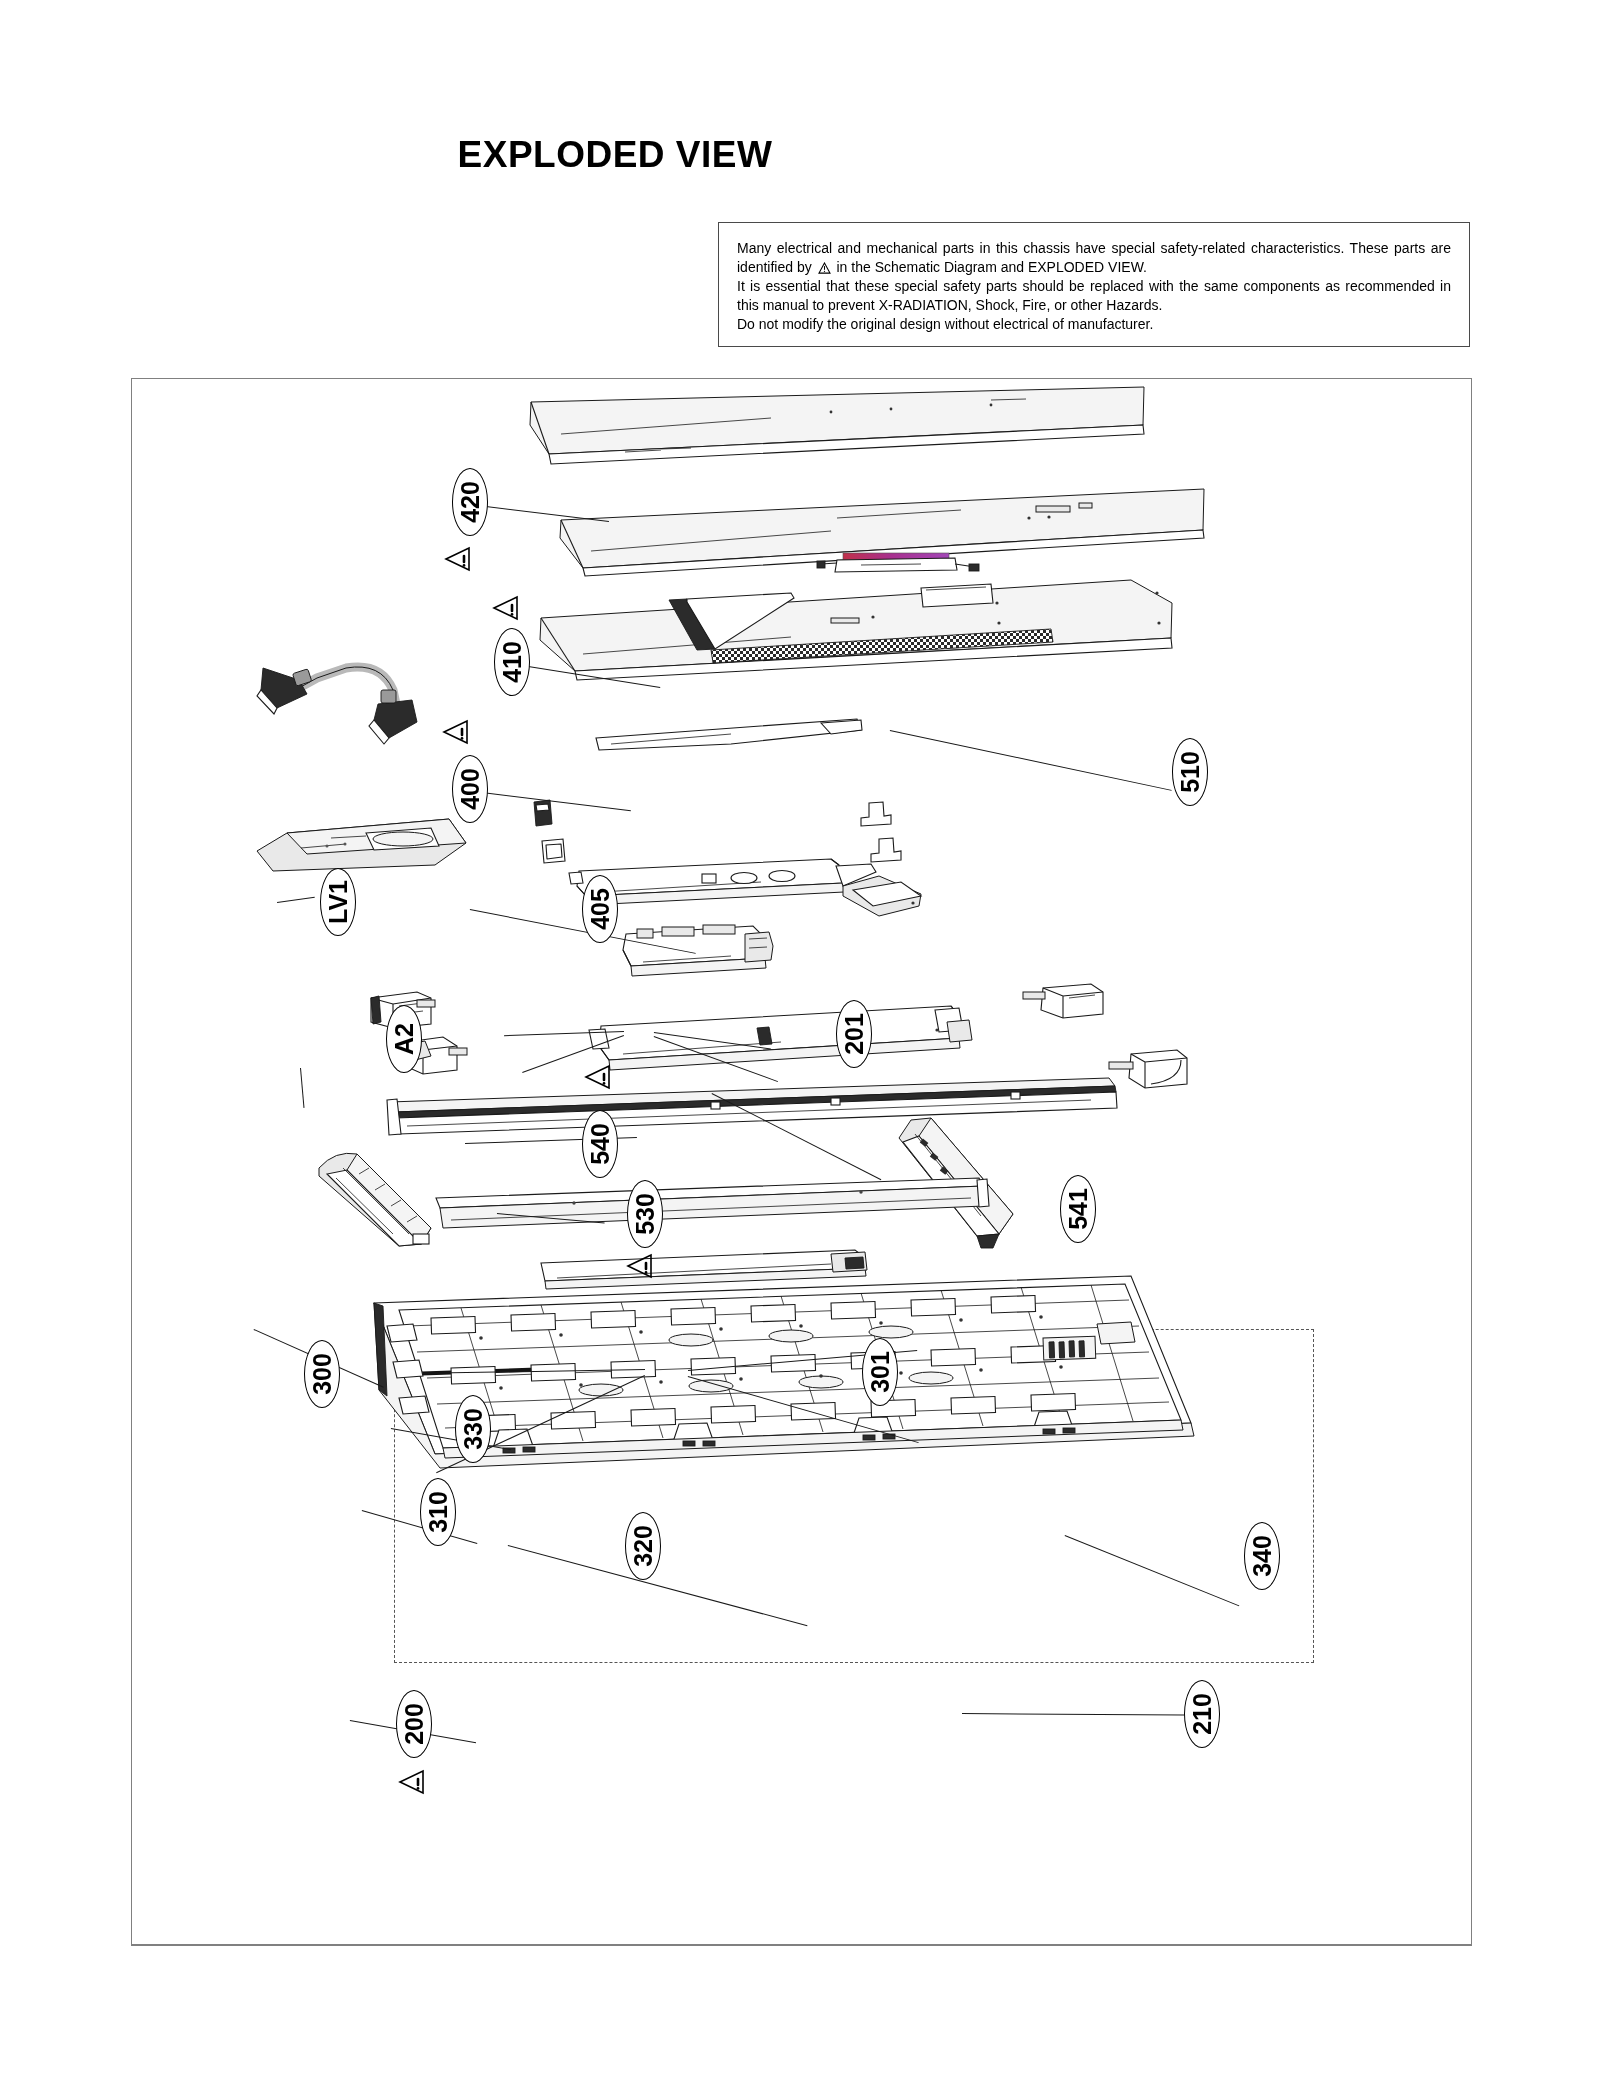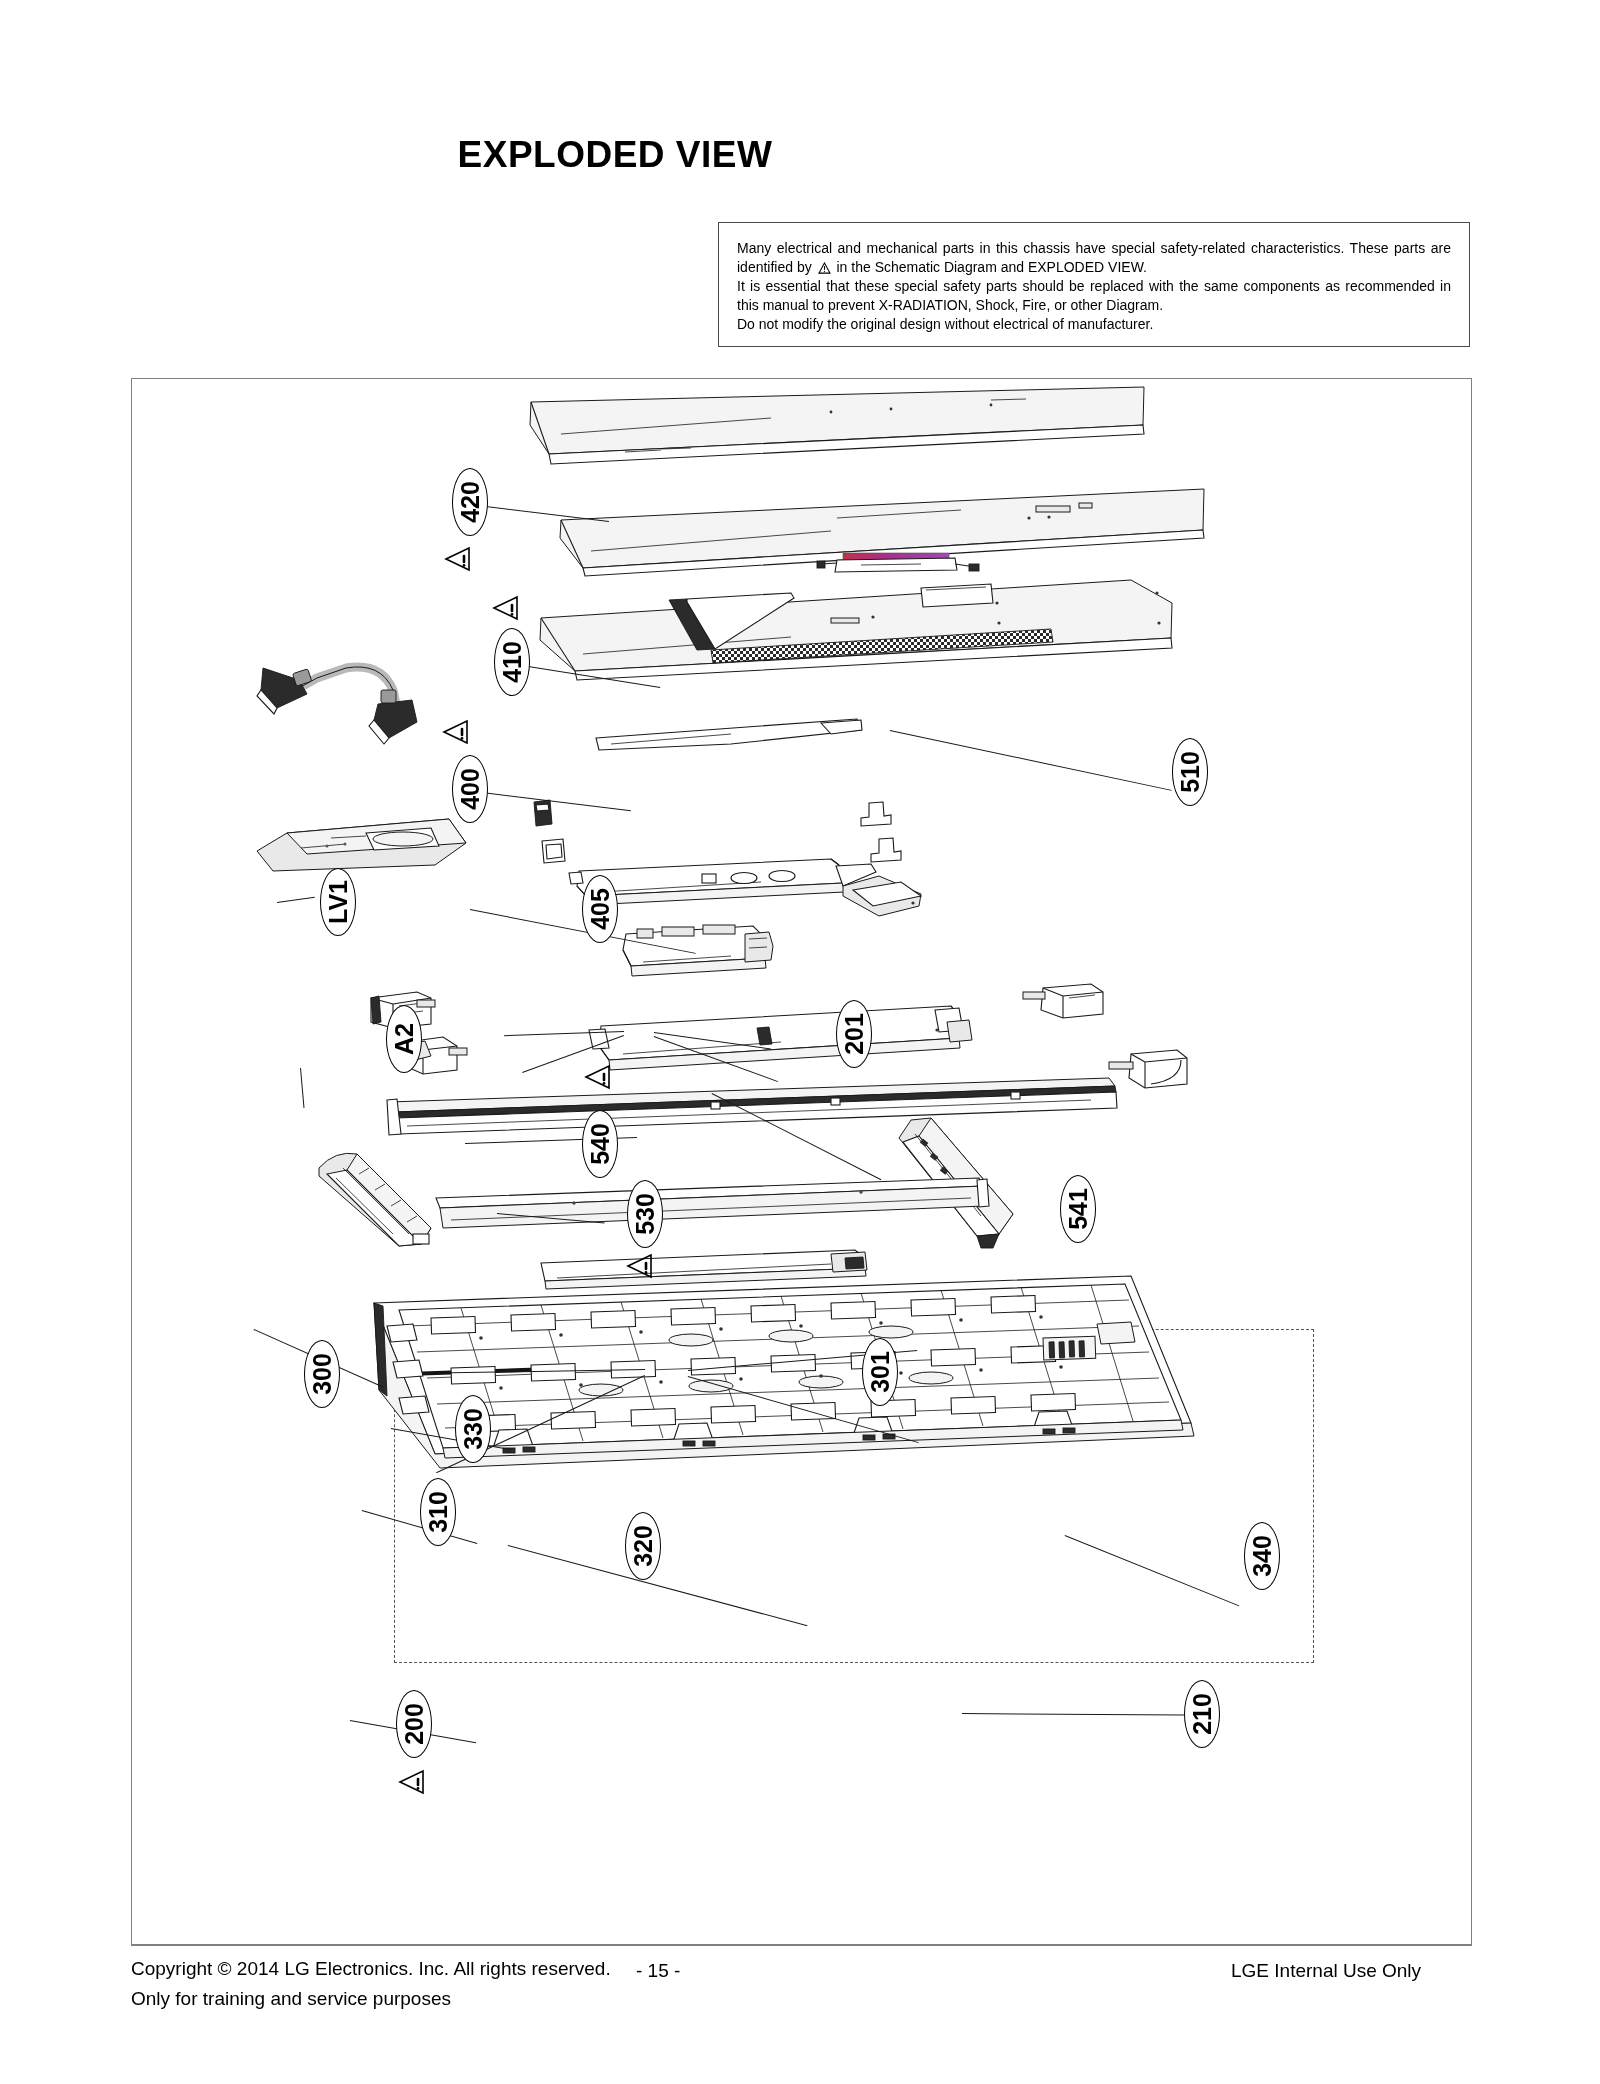--- a/index.html
+++ b/index.html
@@ -109,21 +109,21 @@
         <span>Many electrical and mechanical parts in this chassis have special safety-related characteristics. These parts are identified by</span>
         <span class="inline-warn">
           <svg viewBox="0 0 14 13">
               <path d="M7 1 L13 12 L1 12 Z" fill="none" stroke="#000" stroke-width="1.1"></path>
               <path d="M7 4.4 L7 8.4" stroke="#000" stroke-width="1.1"></path>
               <circle cx="7" cy="10.1" r="0.7" fill="#000"></circle>
             </svg>
         </span>
         <span>in the Schematic Diagram and EXPLODED VIEW.</span>
       </p>
-      <p>It is essential that these special safety parts should be replaced with the same components as recommended in this manual to prevent X-RADIATION, Shock, Fire, or other Diagram.</p>
+      <p>It is essential that these special safety parts should be replaced with the same components as recommended in this manual to prevent X-RADIATION, Shock, Fire, or other Hazards.</p>
       <p class="nojust">Do not modify the original design without electrical of manufacturer.</p>
     </div>
   </div>
 
   <div id="drawing-frame"></div>
 
   <div id="group-300-box"></div>
 
   <div id="parts-layer">
   <svg width="1341" height="1567" viewBox="0 0 1341 1567" xmlns="http://www.w3.org/2000/svg">
@@ -618,20 +618,14 @@
         <path d="M22 11 L22 17" stroke="#000" stroke-width="2.6" stroke-linecap="round"></path>
         <circle cx="22" cy="20.4" r="1.4" fill="#000"></circle>
       </svg>
   </div>
 
   <div class="balloon" style="left:1184px;top:1680px;">
     <span class="bt">210</span>
   </div>
 
   <div id="footer-rule"></div>
-  <div id="footer">
-    <div id="copyright-line1">Copyright © 2014 LG Electronics. Inc. All rights reserved.</div>
-    <div id="copyright-line2">Only for training and service purposes</div>
-    <div id="page-number">- 15 -</div>
-    <div id="internal-use">LGE Internal Use Only</div>
-  </div>
 
 </div>
 
 </body></html>

